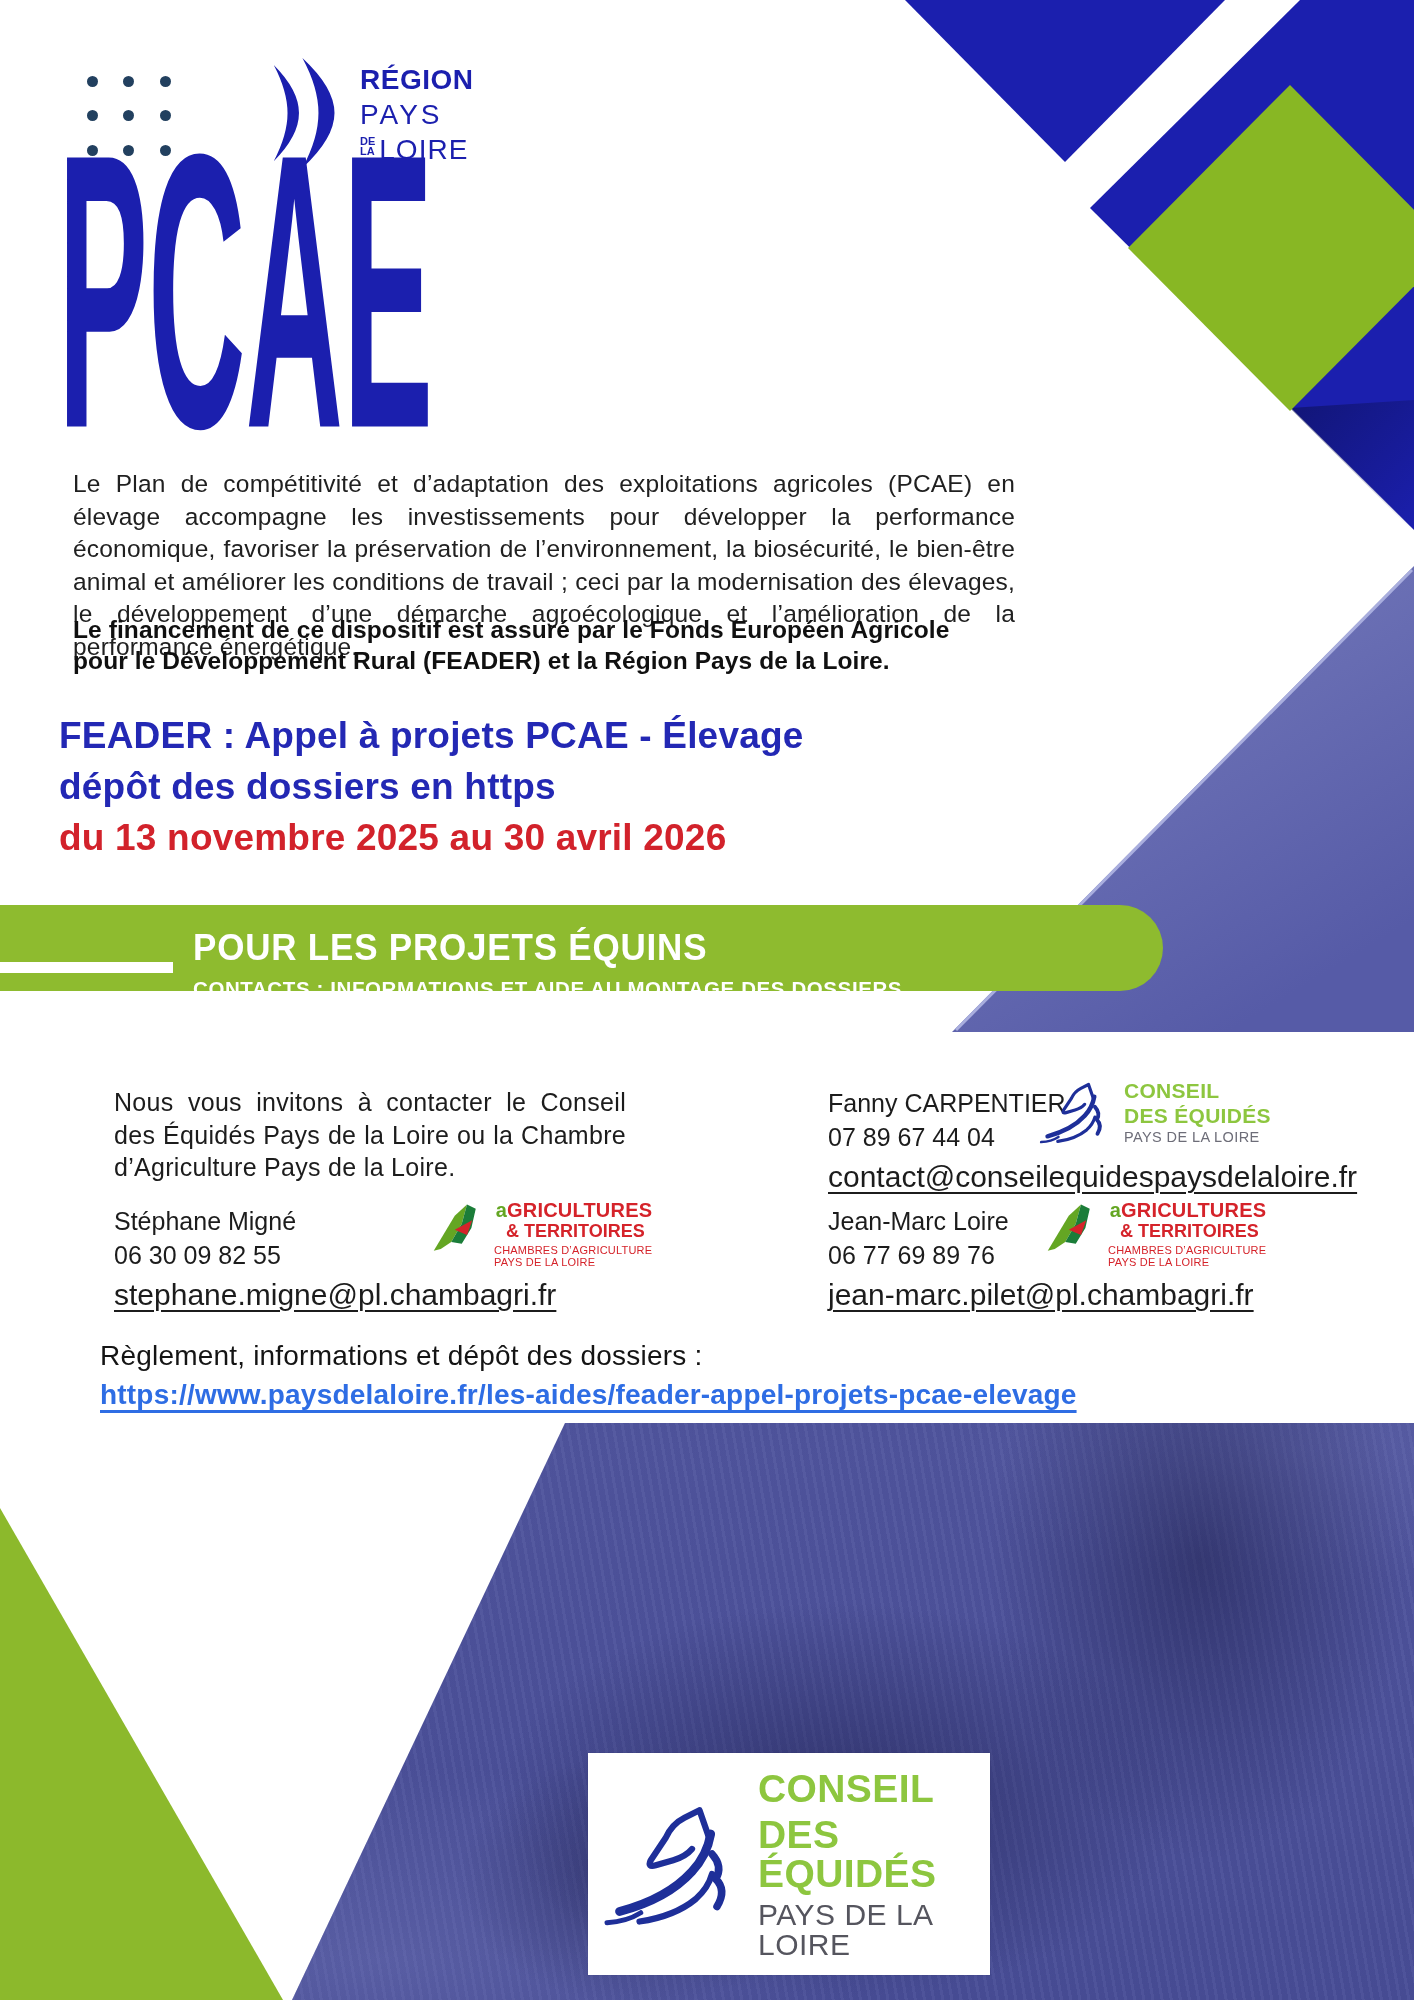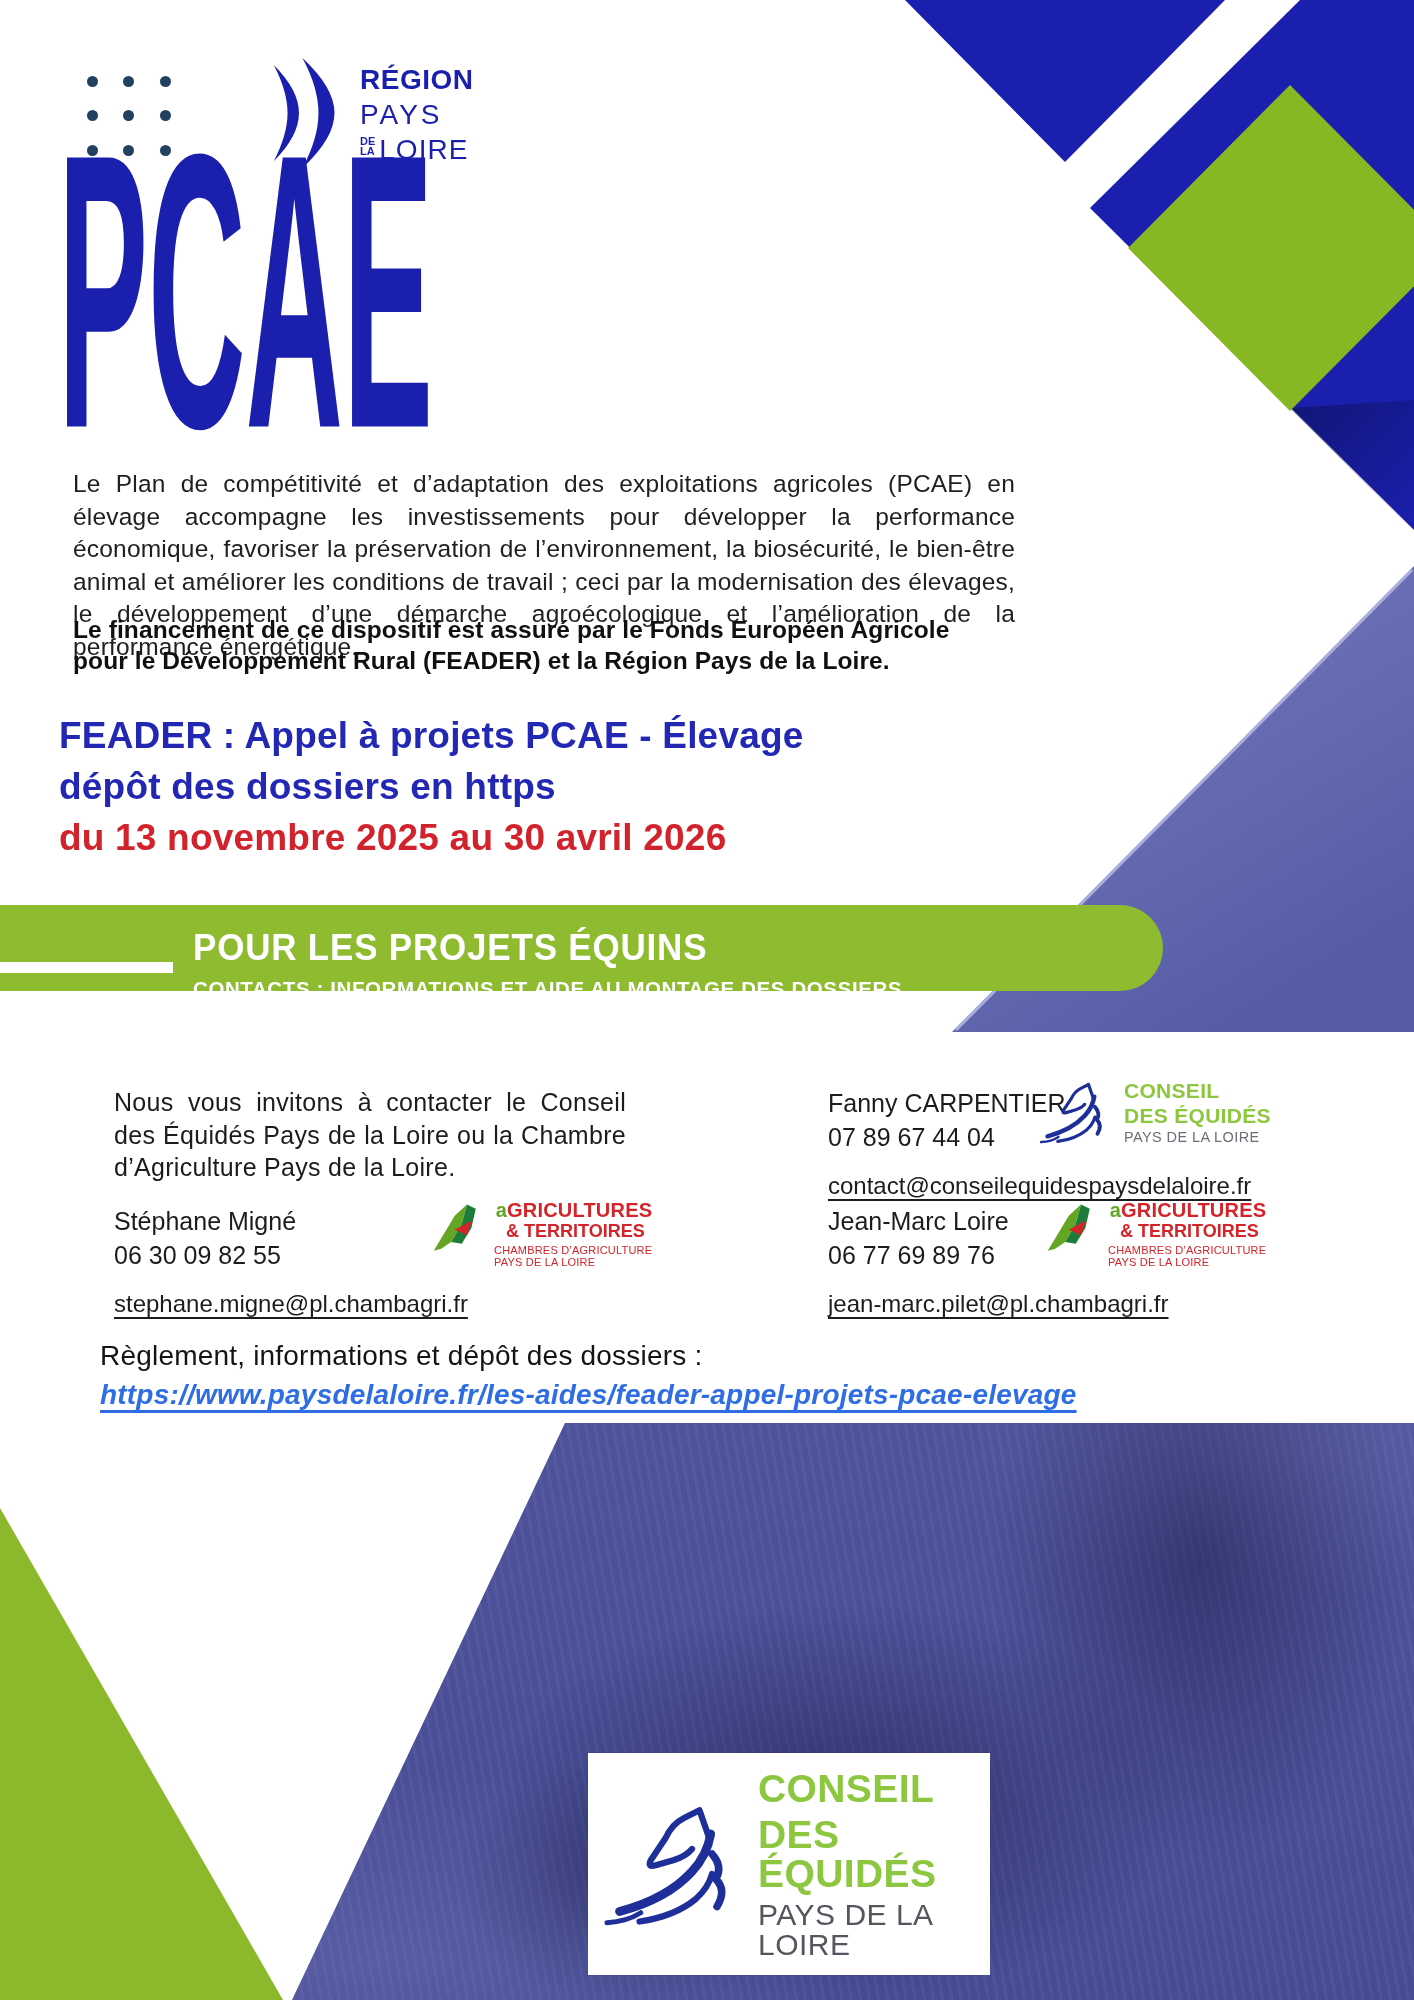--- a/index.html
+++ b/index.html
@@ -37,21 +37,21 @@
           background:#8ebb2f;border-radius:0 60px 60px 0;}
   .banner .btitle{position:absolute;left:193px;top:21px;color:#fff;font-size:35px;font-weight:bold;
                   letter-spacing:.8px;transform:scaleY(1.06);transform-origin:left top;white-space:nowrap;}
   .banner .bsub{position:absolute;left:193px;top:72px;color:#fff;font-size:20.5px;font-weight:bold;
                 letter-spacing:.6px;white-space:nowrap;}
   .bdash{position:absolute;left:0;top:962px;width:173px;height:11px;background:#fff;z-index:4;}
   
   .cintro{position:absolute;left:114px;top:1086px;width:512px;z-index:4;color:#1c1c1c;
           font-size:25px;line-height:32.5px;text-align:justify;letter-spacing:.3px;}
   .person{position:absolute;z-index:4;color:#1c1c1c;font-size:25px;line-height:34px;}
-  .person .email{display:inline-block;margin-top:15px;color:#1c1c1c;font-size:24px;
+  .person .email{display:inline-block;margin-top:6px;color:#1c1c1c;font-size:30px;
                  text-decoration:underline;text-underline-offset:5px;text-decoration-thickness:1.5px;}
   #p-fanny{left:828px;top:1086px;}
   #p-stephane{left:114px;top:1204px;}
   #p-jeanmarc{left:828px;top:1204px;}
   
   .ce-logo{position:absolute;z-index:4;display:flex;align-items:center;gap:8px;}
   #ce-small{left:1038px;top:1080px;}
   .ce-text{display:flex;flex-direction:column;line-height:1;}
   #ce-small .ce-text .g{font-size:21px;font-weight:bold;color:#8dc63f;letter-spacing:.3px;margin-bottom:4px;}
   #ce-small .ce-text .gr{font-size:14.5px;color:#6d6d78;letter-spacing:.4px;}
@@ -62,21 +62,21 @@
   #ca-right{left:1046px;top:1200px;}
   .ca-logo svg{width:56px;height:56px;}
   .ca-text{display:flex;flex-direction:column;line-height:1;}
   .ca-text .l1{font-size:20px;font-weight:bold;color:#d5232a;letter-spacing:.2px;text-align:right;}
   .ca-text .l1 .apre{color:#64a623;}
   .ca-text .l2{font-size:18px;font-weight:bold;color:#d5232a;margin:2px 0 4px 12px;}
   .ca-text .l3{font-size:11px;color:#d5232a;margin-top:1px;letter-spacing:.2px;}
   
   .reg-label{position:absolute;left:100px;top:1340px;z-index:4;color:#141414;font-size:28px;letter-spacing:.2px;}
   .reg-link{position:absolute;left:100px;top:1379px;z-index:4;color:#2e6de4;font-size:28px;font-weight:bold;
-            letter-spacing:.2px;text-decoration:underline;text-underline-offset:6px;text-decoration-thickness:2.5px;font-style:italic;}
+            letter-spacing:.2px;text-decoration:underline;text-underline-offset:6px;text-decoration-thickness:2.5px;}
   
   .photo{position:absolute;left:0;top:0;width:1414px;height:2000px;z-index:1;
     clip-path:polygon(565px 1423px,1414px 1423px,1414px 2000px,292px 2000px);
     background:
       radial-gradient(ellipse 300px 430px at 1200px 1560px, rgba(26,28,72,.50), transparent 70%),
       radial-gradient(ellipse 520px 300px at 840px 1800px, rgba(30,32,78,.55), transparent 66%),
       radial-gradient(ellipse 260px 180px at 640px 1880px, rgba(28,30,75,.45), transparent 70%),
       radial-gradient(ellipse 700px 280px at 380px 1960px, rgba(130,135,200,.30), transparent 70%),
       radial-gradient(ellipse 500px 200px at 1300px 1450px, rgba(120,125,190,.25), transparent 70%),
       repeating-linear-gradient(80deg, rgba(255,255,255,.035) 0 3px, rgba(10,10,40,.03) 3px 9px),

